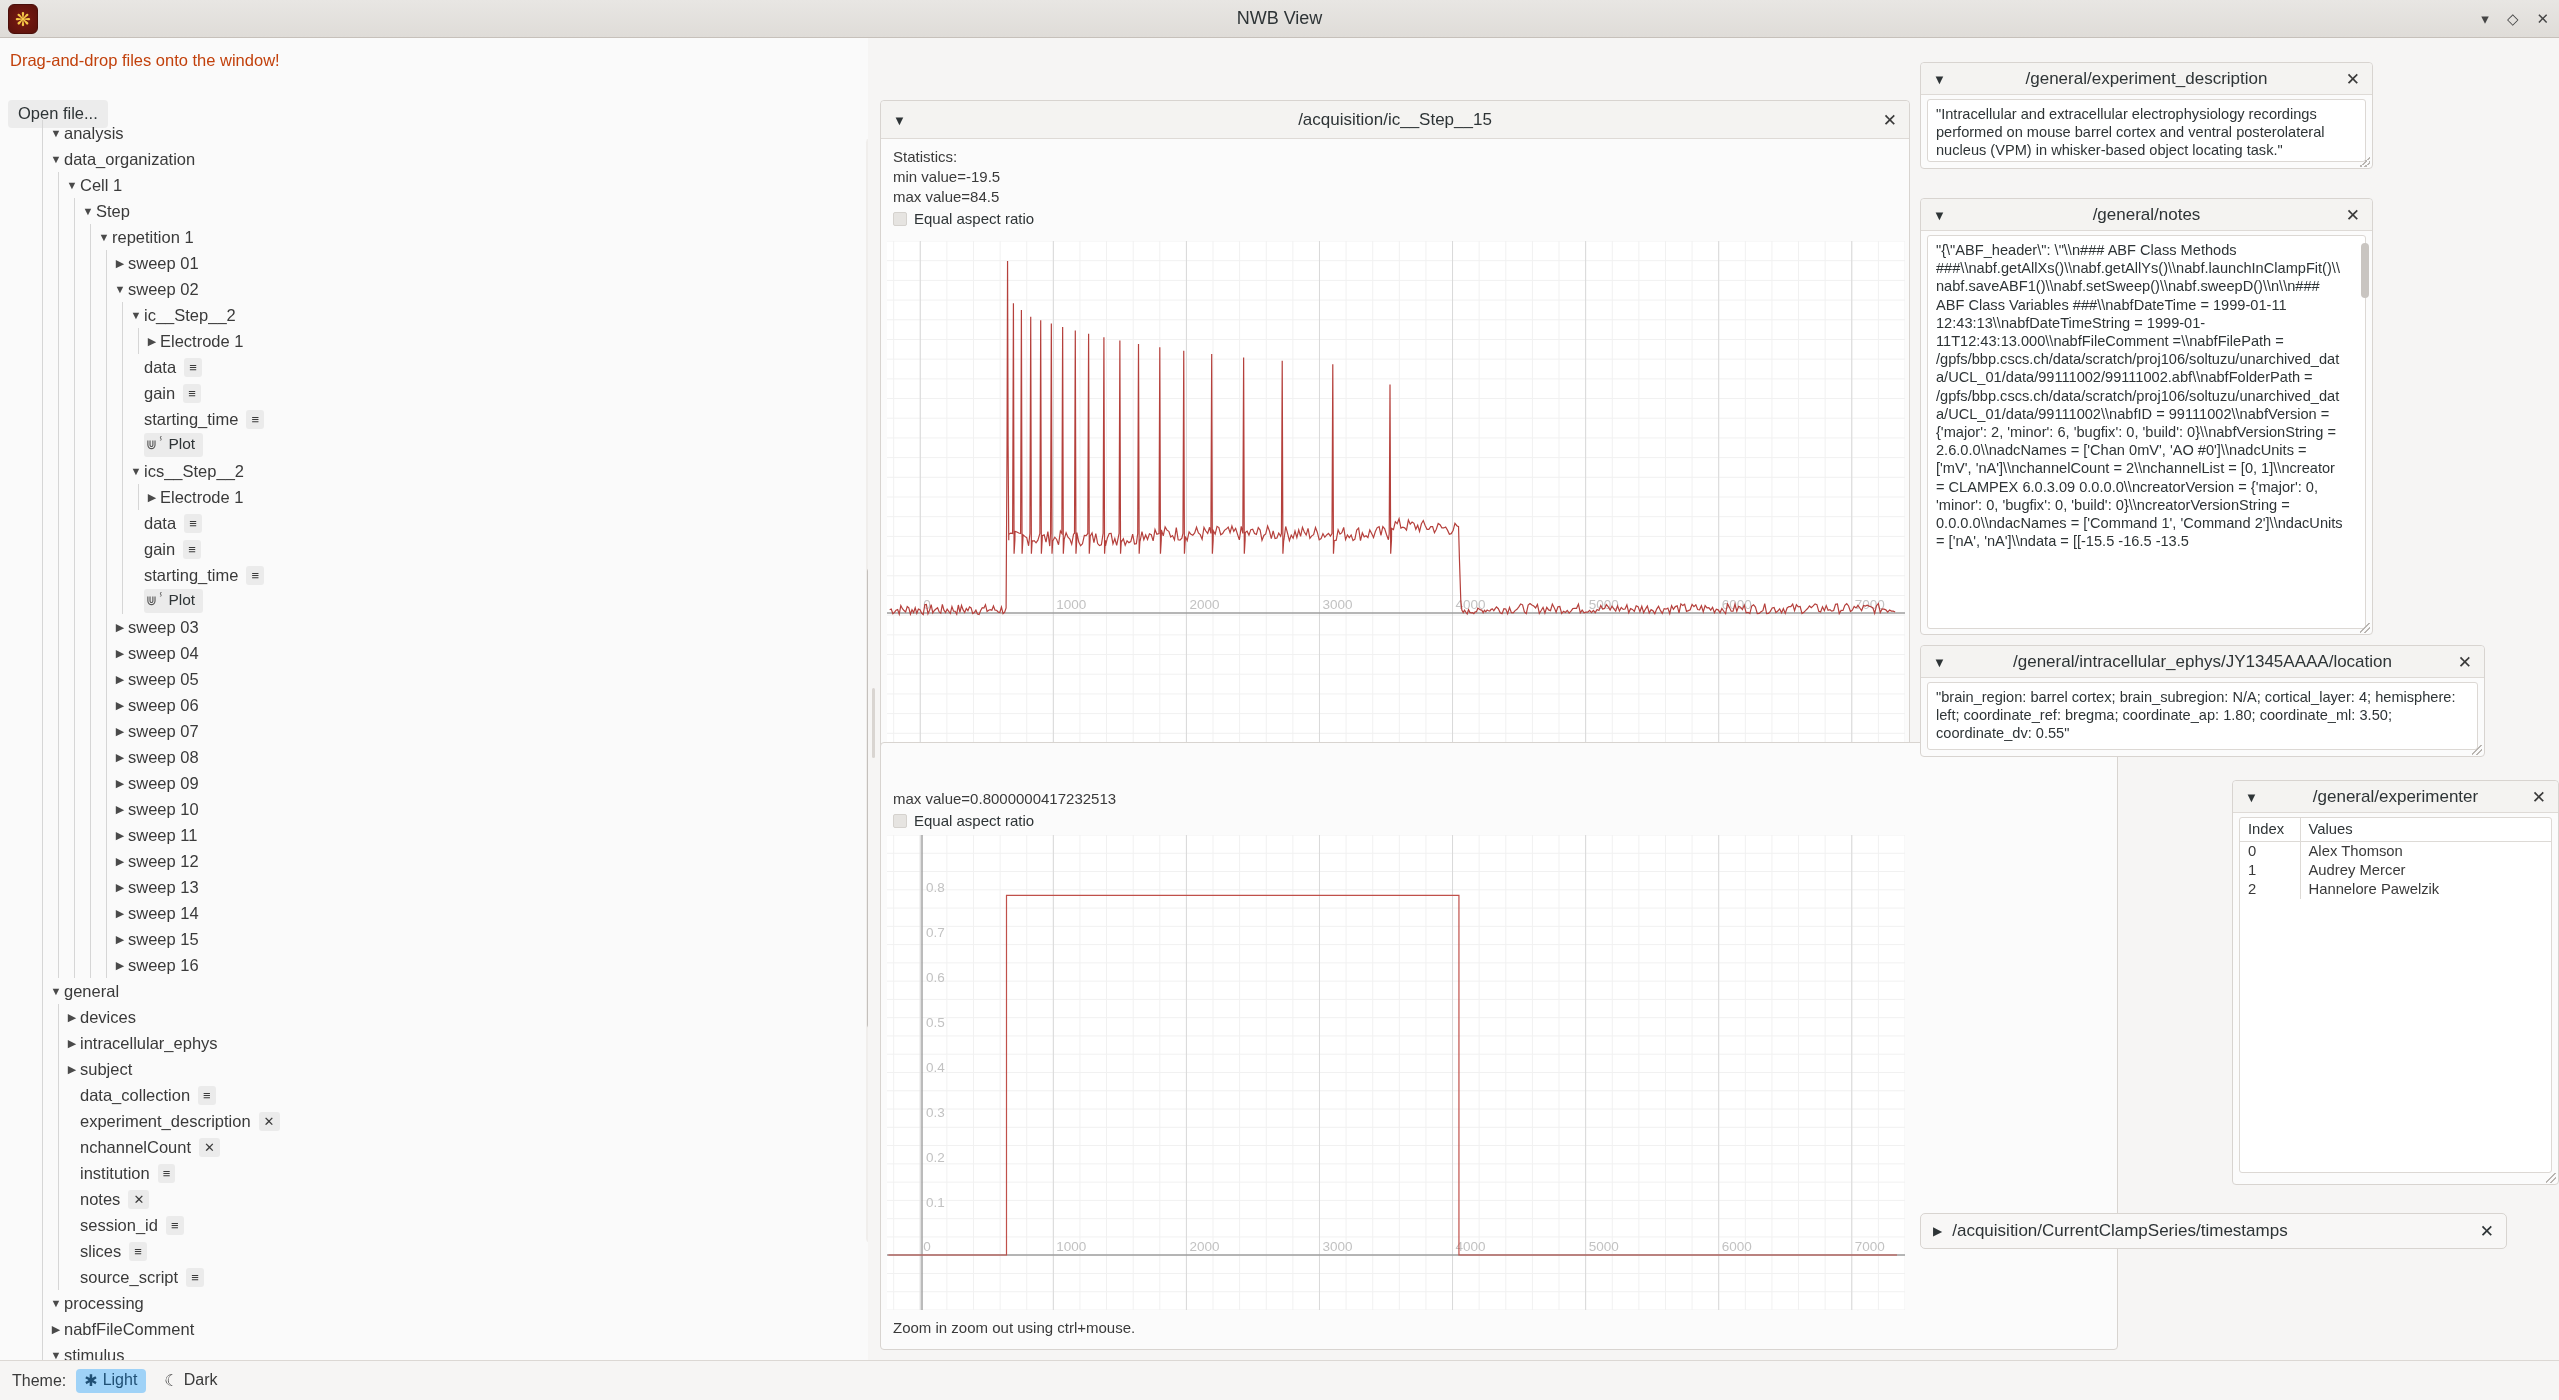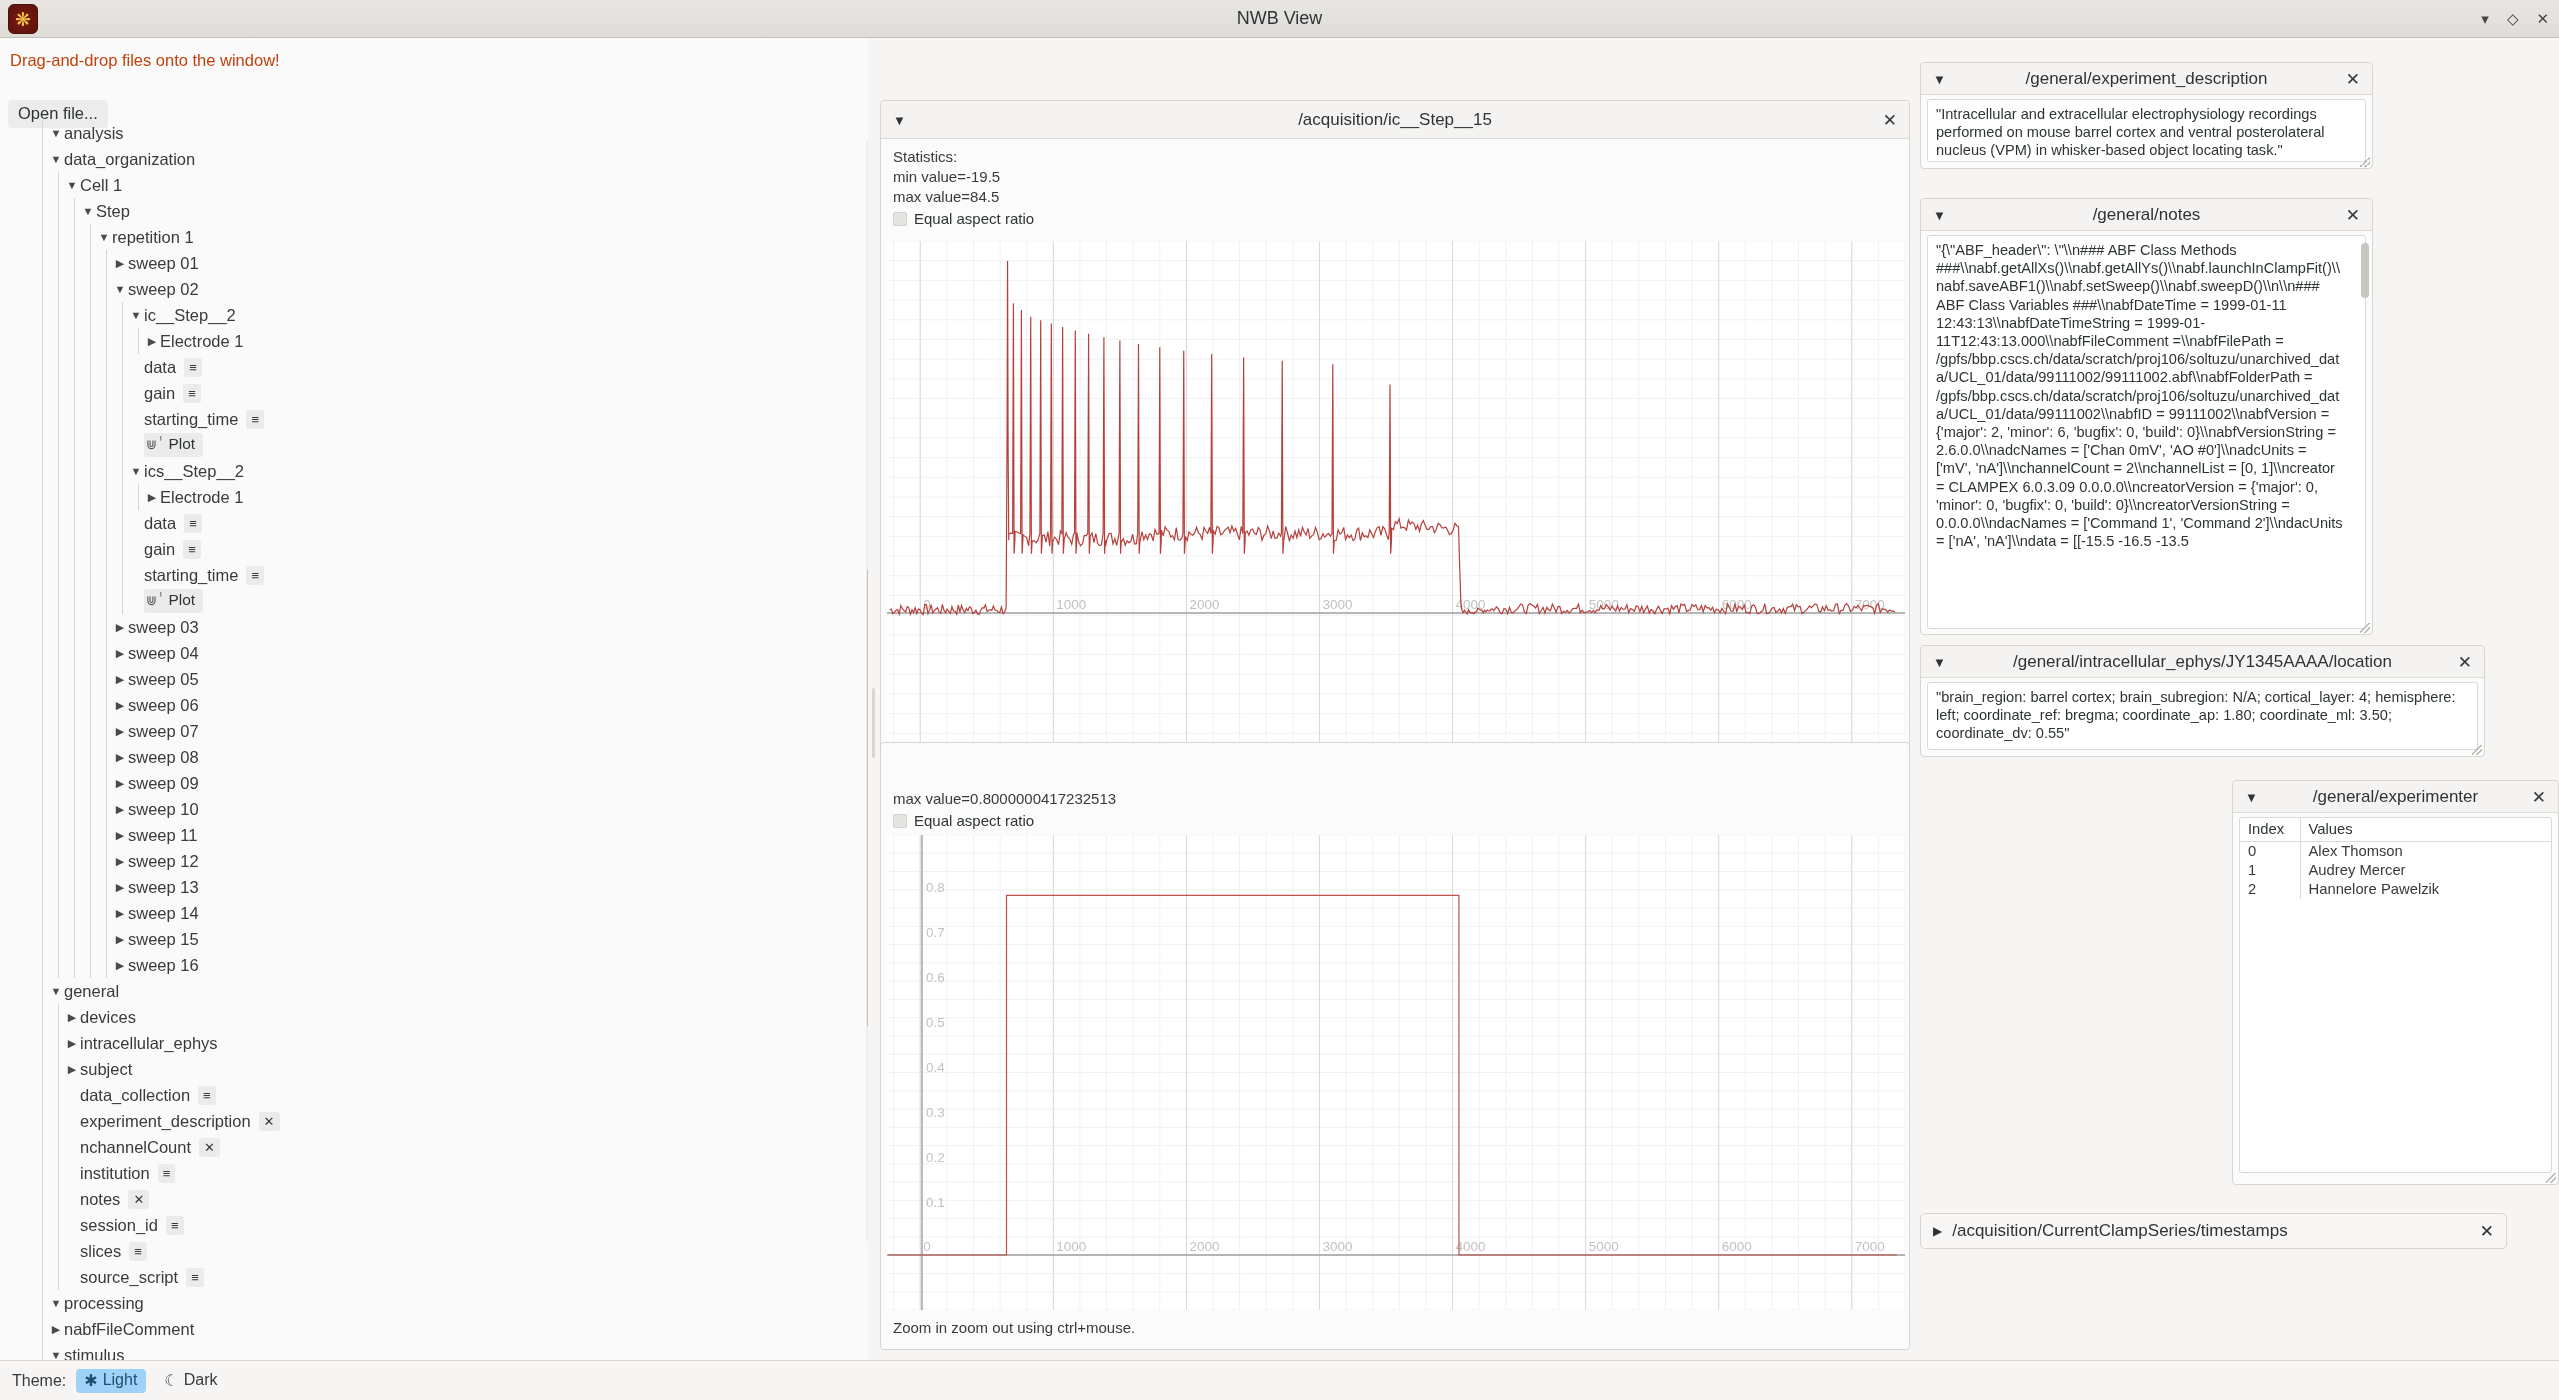--- a/index.html
+++ b/index.html
@@ -886,21 +886,21 @@
           <text x="435.48366013071893" y="368" fill="#c2c2c2" font-size="13.5" font-family="&quot;Liberation Sans&quot;, sans-serif">3000</text>
           <text x="568.5555555555555" y="368" fill="#c2c2c2" font-size="13.5" font-family="&quot;Liberation Sans&quot;, sans-serif">4000</text>
           <text x="701.6274509803922" y="368" fill="#c2c2c2" font-size="13.5" font-family="&quot;Liberation Sans&quot;, sans-serif">5000</text>
           <text x="834.6993464052288" y="368" fill="#c2c2c2" font-size="13.5" font-family="&quot;Liberation Sans&quot;, sans-serif">6000</text>
           <text x="967.7712418300654" y="368" fill="#c2c2c2" font-size="13.5" font-family="&quot;Liberation Sans&quot;, sans-serif">7000</text>
           <path d="M2.66,368.72 L4.26,367.96 L5.86,372.78 L7.45,371.39 L9.05,369.23 L10.65,368.55 L12.24,373.18 L13.84,364.51 L15.44,367.65 L17.03,369.58 L18.63,370.95 L20.23,365.57 L21.82,366.91 L23.42,373.20 L25.02,368.63 L26.61,371.48 L28.21,366.75 L29.81,372.32 L31.40,367.96 L33.00,368.75 L34.60,372.12 L36.20,373.49 L37.79,363.86 L39.39,363.53 L40.99,372.72 L42.58,369.22 L44.18,363.68 L45.78,371.98 L47.37,369.49 L48.97,368.07 L50.57,366.75 L52.16,370.99 L53.76,372.19 L55.36,363.36 L56.95,369.20 L58.55,371.51 L60.15,368.11 L61.75,370.45 L63.34,372.37 L64.94,365.66 L66.54,370.22 L68.13,370.24 L69.73,373.17 L71.33,364.00 L72.92,371.45 L74.52,364.46 L76.12,368.93 L77.71,371.47 L79.31,367.50 L80.91,369.68 L82.50,365.81 L84.10,366.96 L85.70,372.56 L87.30,371.61 L88.89,369.15 L90.49,373.05 L92.09,373.51 L93.68,369.57 L95.28,366.66 L96.88,367.02 L98.47,363.69 L100.07,370.51 L101.67,369.28 L103.26,368.66 L104.86,369.28 L106.46,364.95 L108.05,369.15 L109.65,369.27 L111.25,371.17 L112.84,371.47 L114.44,365.98 L116.04,372.60 L117.64,371.10 L119.10,366.92 L120.03,204.46 L120.56,20.00 L121.10,204.46 L121.76,299.23 L121.76,293.48 L123.62,292.08 L125.62,292.46 L126.42,62.31 L127.08,312.77 L127.88,299.23 L128.02,290.40 L129.88,291.04 L131.74,292.05 L133.60,292.46 L134.40,69.08 L135.07,312.77 L135.87,299.23 L136.00,293.77 L137.86,295.40 L139.73,296.71 L141.59,304.79 L142.92,292.46 L143.72,75.85 L144.38,312.77 L145.18,299.23 L145.31,300.22 L147.18,299.71 L149.04,301.88 L150.90,299.16 L152.90,292.46 L153.70,79.23 L154.36,312.77 L155.16,299.23 L155.29,294.71 L157.16,293.93 L159.02,301.09 L160.88,290.59 L162.75,305.05 L163.55,292.46 L164.34,82.62 L165.01,312.77 L165.81,299.23 L165.94,299.67 L167.80,296.23 L169.67,298.44 L171.53,303.79 L173.39,290.07 L174.86,292.46 L175.65,86.00 L176.32,312.77 L177.12,299.23 L177.25,298.20 L179.11,291.87 L180.98,296.21 L182.84,298.01 L184.70,303.25 L186.57,293.07 L187.50,292.46 L188.30,89.38 L188.96,312.77 L189.76,299.23 L189.89,291.50 L191.76,301.13 L193.62,304.78 L195.48,302.80 L197.35,294.38 L199.21,294.53 L200.81,292.46 L201.60,92.77 L202.27,312.77 L203.07,299.23 L203.20,295.10 L205.06,291.91 L206.93,301.65 L208.79,292.50 L210.65,302.58 L212.52,304.58 L214.38,303.91 L216.11,292.46 L216.91,96.15 L217.57,312.77 L218.37,299.23 L218.50,304.83 L220.37,296.97 L222.23,292.50 L224.09,292.31 L225.96,302.94 L227.82,297.63 L229.68,304.36 L232.08,292.46 L232.88,99.54 L233.54,312.77 L234.34,299.23 L234.47,300.90 L236.34,297.72 L238.20,304.18 L240.06,299.74 L241.92,301.65 L243.79,300.64 L245.65,293.11 L247.51,303.07 L249.38,302.65 L250.71,292.46 L251.51,102.92 L252.17,312.77 L252.97,299.23 L253.10,300.06 L254.97,290.57 L256.83,298.76 L258.69,293.93 L260.55,298.42 L262.42,292.80 L264.28,293.76 L266.14,299.95 L268.01,288.56 L269.87,293.20 L272.00,292.46 L272.80,106.31 L273.46,312.77 L274.26,299.23 L274.39,288.82 L276.26,294.93 L278.12,285.91 L279.98,289.16 L281.85,290.34 L283.71,296.00 L285.57,294.60 L287.44,298.90 L289.30,286.66 L291.16,298.81 L293.02,299.04 L294.89,297.24 L295.95,292.46 L296.75,109.69 L297.42,312.77 L298.21,299.23 L298.35,295.45 L300.21,299.63 L302.07,290.93 L303.94,293.38 L305.80,294.33 L307.66,291.85 L309.53,286.28 L311.39,292.03 L313.25,293.66 L315.11,298.25 L316.98,286.38 L318.84,289.99 L320.70,292.48 L322.57,286.27 L323.90,292.46 L324.70,113.08 L325.36,312.77 L326.16,299.23 L326.29,289.75 L328.16,293.09 L330.02,285.35 L331.88,286.58 L333.74,293.75 L335.61,292.50 L337.47,289.37 L339.33,288.09 L341.20,286.14 L343.06,291.77 L344.92,285.00 L346.79,290.40 L348.65,287.44 L350.51,293.37 L352.37,298.93 L354.24,285.26 L355.83,292.46 L356.63,116.46 L357.30,312.77 L358.10,299.23 L358.23,291.62 L360.09,290.14 L361.96,294.12 L363.82,288.64 L365.68,288.16 L367.54,292.43 L369.41,293.31 L371.27,286.64 L373.13,289.08 L375.00,299.29 L376.86,294.46 L378.72,292.97 L380.59,284.99 L382.45,290.04 L384.31,297.73 L386.17,289.77 L388.04,297.51 L389.90,297.03 L391.76,292.04 L393.63,295.28 L394.43,292.46 L395.22,119.85 L395.89,312.77 L396.69,299.23 L396.82,299.75 L398.68,285.46 L400.55,292.24 L402.41,299.54 L404.27,294.15 L406.14,297.28 L408.00,290.06 L409.86,296.53 L411.72,288.81 L413.59,295.43 L415.45,286.25 L417.31,290.95 L419.18,294.05 L421.04,287.43 L422.90,297.36 L424.77,294.83 L426.63,293.72 L428.49,286.46 L430.35,291.42 L432.22,298.78 L434.08,297.59 L435.94,292.69 L437.81,296.26 L439.67,293.95 L441.53,292.31 L443.40,295.04 L444.99,292.46 L445.79,123.23 L446.46,312.77 L447.25,299.23 L447.39,299.66 L449.25,299.15 L451.11,288.78 L452.98,293.13 L454.84,291.65 L456.70,286.37 L458.57,298.48 L460.43,293.91 L462.29,296.68 L464.15,294.14 L466.02,299.59 L467.88,298.14 L469.74,288.98 L471.61,287.11 L473.47,299.64 L475.33,291.90 L477.20,295.83 L479.06,294.82 L480.92,296.55 L482.78,288.92 L484.65,292.58 L486.51,296.58 L488.37,290.51 L490.24,286.57 L492.10,285.64 L493.96,294.25 L495.83,285.67 L497.69,287.85 L499.55,293.80 L501.41,298.77 L502.21,292.46 L503.01,143.54 L503.68,312.77 L504.48,299.23 L504.61,287.42 L506.47,288.58 L508.33,280.71 L510.20,282.68 L512.06,277.71 L513.92,287.16 L515.79,286.26 L517.65,286.82 L519.51,289.14 L521.38,278.98 L523.24,283.19 L525.10,281.02 L526.96,282.27 L528.83,288.25 L530.69,284.21 L532.55,290.49 L534.42,282.82 L536.28,279.54 L538.14,284.46 L540.01,288.33 L541.87,288.45 L543.73,285.60 L545.59,285.59 L547.46,291.73 L549.32,288.26 L551.18,282.50 L553.05,283.76 L554.91,286.81 L556.77,286.94 L558.64,285.95 L560.50,289.14 L562.36,293.28 L564.22,292.67 L566.09,289.59 L567.95,282.33 L569.81,284.73 L571.54,285.69 L572.48,319.54 L573.81,360.15 L574.87,369.02 L576.20,371.46 L577.53,369.09 L578.86,371.25 L580.19,373.04 L581.52,368.57 L582.85,371.38 L584.19,371.78 L585.52,371.67 L586.85,372.58 L588.18,370.82 L589.51,370.72 L590.84,367.18 L592.17,367.93 L593.50,368.88 L594.83,369.15 L596.16,371.66 L597.49,369.31 L598.82,370.84 L600.15,368.94 L601.48,369.75 L602.82,369.98 L604.15,368.34 L605.48,367.95 L606.81,369.74 L608.14,367.60 L609.47,365.97 L611.33,367.69 L613.20,371.73 L615.06,372.68 L616.92,367.73 L618.78,368.02 L620.65,372.64 L622.51,366.39 L624.37,371.67 L626.24,371.78 L628.10,369.58 L629.96,368.29 L631.83,365.87 L633.69,362.92 L635.55,363.80 L637.41,370.98 L639.28,372.65 L641.14,364.13 L643.00,362.58 L644.87,364.06 L646.73,365.05 L648.59,366.89 L650.46,363.40 L652.32,372.48 L654.18,369.53 L656.04,366.43 L657.91,372.04 L659.77,366.28 L661.63,368.91 L663.50,369.64 L665.36,363.04 L667.22,366.63 L669.09,371.22 L670.95,365.76 L672.81,365.50 L674.67,372.54 L676.54,370.19 L678.40,371.44 L680.26,369.37 L682.13,372.10 L683.99,370.07 L685.85,367.63 L687.72,367.27 L689.58,367.31 L691.44,363.10 L693.30,371.77 L695.17,369.10 L697.03,371.85 L698.89,371.22 L700.76,371.18 L702.62,369.34 L704.48,371.53 L706.35,369.35 L708.21,371.64 L710.07,368.49 L711.93,369.50 L713.80,364.38 L715.66,368.01 L717.52,367.43 L719.39,363.63 L721.25,365.85 L723.11,369.05 L724.98,365.16 L726.84,367.96 L728.70,370.13 L730.56,364.74 L732.43,370.08 L734.29,366.43 L736.15,368.30 L738.02,368.00 L739.88,363.89 L741.74,371.59 L743.61,367.64 L745.47,368.42 L747.33,370.39 L749.19,364.76 L751.06,365.64 L752.92,370.63 L754.78,365.28 L756.65,371.63 L758.51,368.07 L760.37,364.99 L762.24,372.00 L764.10,368.64 L765.96,369.80 L767.82,372.68 L769.69,368.10 L771.55,365.32 L773.41,369.43 L775.28,372.38 L777.14,367.63 L779.00,368.18 L780.87,367.10 L782.73,372.51 L784.59,364.69 L786.45,368.32 L788.32,365.56 L790.18,364.90 L792.04,371.83 L793.91,362.87 L795.77,364.57 L797.63,363.23 L799.50,370.35 L801.36,369.62 L803.22,368.75 L805.08,363.48 L806.95,365.66 L808.81,363.87 L810.67,368.47 L812.54,368.78 L814.40,364.65 L816.26,370.95 L818.13,364.59 L819.99,366.86 L821.85,366.68 L823.72,369.17 L825.58,366.28 L827.44,371.75 L829.30,368.13 L831.17,368.82 L833.03,371.76 L834.89,367.40 L836.76,370.25 L838.62,372.64 L840.48,362.74 L842.35,366.35 L844.21,370.16 L846.07,370.24 L847.93,363.04 L849.80,370.24 L851.66,365.34 L853.52,366.24 L855.39,368.65 L857.25,364.14 L859.11,371.72 L860.98,371.32 L862.84,372.55 L864.70,365.10 L866.56,363.86 L868.43,366.03 L870.29,372.60 L872.15,372.49 L874.02,370.82 L875.88,369.69 L877.74,362.54 L879.61,372.53 L881.47,372.44 L883.33,370.38 L885.19,366.93 L887.06,366.47 L888.92,371.47 L890.78,370.10 L892.65,367.86 L894.51,371.74 L896.37,367.65 L898.24,372.38 L900.10,366.95 L901.96,365.51 L903.82,365.64 L905.69,363.04 L907.55,369.59 L909.41,363.71 L911.28,365.92 L913.14,365.52 L915.00,372.53 L916.87,371.36 L918.73,369.37 L920.59,367.55 L922.45,364.97 L924.32,366.76 L926.18,364.85 L928.04,362.85 L929.91,363.60 L931.77,370.35 L933.63,370.90 L935.50,365.83 L937.36,369.67 L939.22,364.58 L941.08,369.21 L942.95,368.74 L944.81,370.14 L946.67,369.51 L948.54,363.31 L950.40,363.03 L952.26,372.66 L954.13,369.47 L955.99,369.48 L957.85,364.26 L959.71,362.68 L961.58,364.96 L963.44,370.56 L965.30,369.17 L967.17,365.53 L969.03,367.00 L970.89,364.40 L972.76,366.98 L974.62,369.68 L976.48,364.45 L978.34,365.06 L980.21,364.20 L982.07,365.09 L983.93,365.70 L985.80,366.64 L987.66,372.24 L989.52,364.68 L991.39,362.61 L993.25,371.51 L995.11,367.91 L996.97,368.20 L998.84,368.84 L1000.70,371.17 L1002.56,369.02 L1004.43,370.13 L1006.29,370.21 L1008.15,370.99" fill="none" stroke="#b5403c" stroke-width="1.2"></path>
         </svg></div>
     <div class="footer-note" style="position:absolute; left:0; top:656px;">Zoom in zoom out using ctrl+mouse.</div>
   </div>
 
-  <div class="panel" id="panel-plot-2" style="left:0px; top:742px; width:1030px; height:608px;">
+  <div class="panel" id="panel-plot-2" style="left:0px; top:742px; width:1238px; height:608px;">
     <div class="stats" style="padding-top:6px;">
       <div style="visibility:hidden;">Statistics:</div>
       <div style="visibility:hidden;">min value=0.0</div>
       <div>max value=0.8000000417232513</div>
     </div>
     <div class="chk-row">
       <span class="chkbox"></span>
       <span>Equal aspect ratio</span>
     </div>
     <div class="plotbox" id="plotbox2" style="position:absolute; left:6px; top:92px; width:1018px; height:475px;"><svg width="1018" height="475" viewBox="0 0 1018 475">

